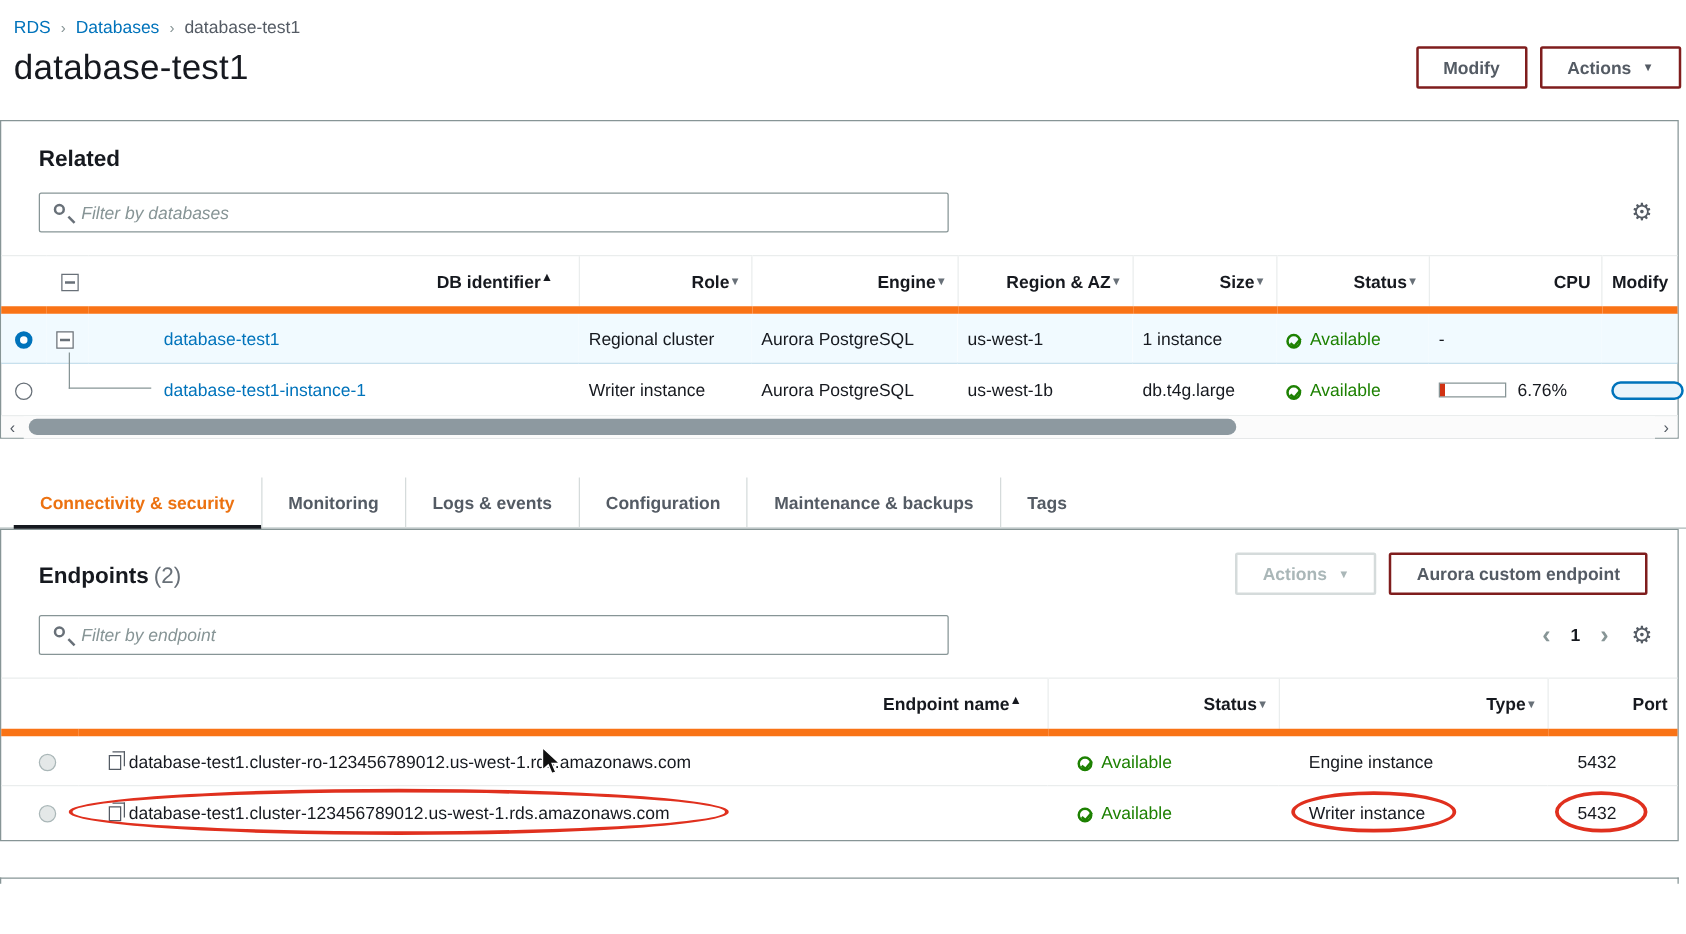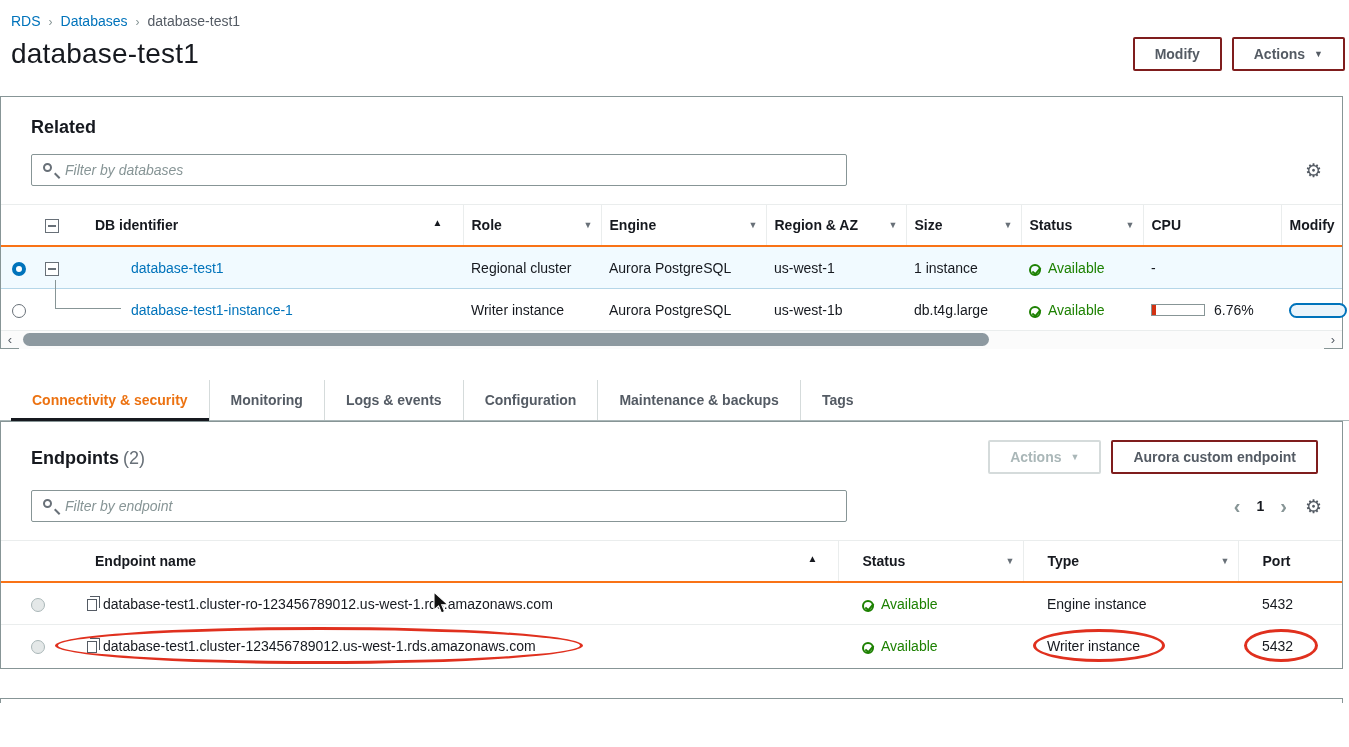--- a/index.html
+++ b/index.html
@@ -30,35 +30,35 @@
   .panel-related{margin-top:25px}
   .panel-endpoints{}
 
   .section-title{font-size:18px;font-weight:700;margin:20px 0 0 30px}
   .section-title .count{color:#687078;font-weight:400;margin-left:4px}
   .section-head{display:flex;justify-content:space-between;align-items:center;padding-right:24px}
   .section-head .btns{display:flex;gap:10px;margin-top:18px}
 
   .toolbar{display:flex;align-items:center;justify-content:space-between;margin:16px 20px 0 30px}
   .toolbar-right{display:flex;align-items:center;gap:18px}
-  .search-box{position:relative;width:816px}
+  .search-box{position:relative;width:728px}
   .search-box input{width:100%;height:32px;border:1px solid #879596;border-radius:2px;padding:0 10px 0 33px;
        font-size:14px;font-style:italic;font-family:inherit;color:#16191f}
   .search-box input::placeholder{color:#879596;font-style:italic;opacity:1}
   .search-icon{position:absolute;left:12px;top:9px;width:9px;height:9px;border:2px solid #687078;border-radius:50%}
   .search-icon::after{content:"";position:absolute;left:9px;top:9px;width:2px;height:7px;background:#687078;
        transform:rotate(-45deg);transform-origin:top left}
   .gear{font-size:19px;color:#545b64;line-height:1;cursor:pointer}
   .pager{display:flex;align-items:center;gap:16px}
   .pager .chev{font-size:20px;color:#879596;line-height:1;cursor:pointer;font-weight:700}
   .pager .num{font-weight:700;color:#16191f}
 
   
   table{border-collapse:collapse;width:100%;margin-top:18px;table-layout:fixed;font-size:14px}
-  th{font-weight:700;text-align:left;border-top:1px solid #eaeded;border-bottom:2px solid #f97316;
+  th{font-weight:700;text-align:right;border-top:1px solid #eaeded;border-bottom:6px solid #f97316;
      padding:12px 8px;position:relative;white-space:nowrap;overflow:hidden}
   th.sep{border-left:1px solid #eaeded}
   td{border-top:1px solid #eaeded;padding:10px 8px;height:42px;position:relative;white-space:nowrap;vertical-align:middle}
   tr.row-selected td{background:#f1faff;border-top:1px solid #b5d6e8;border-bottom:1px solid #b5d6e8}
   .sort-asc{float:right;margin-right:12px;font-size:10px;color:#16191f}
   .filter-caret{float:right;font-size:9px;color:#687078;margin-top:3px}
   .pad-id{padding-left:24px}
   .indent-name{padding-left:60px}
 
   

